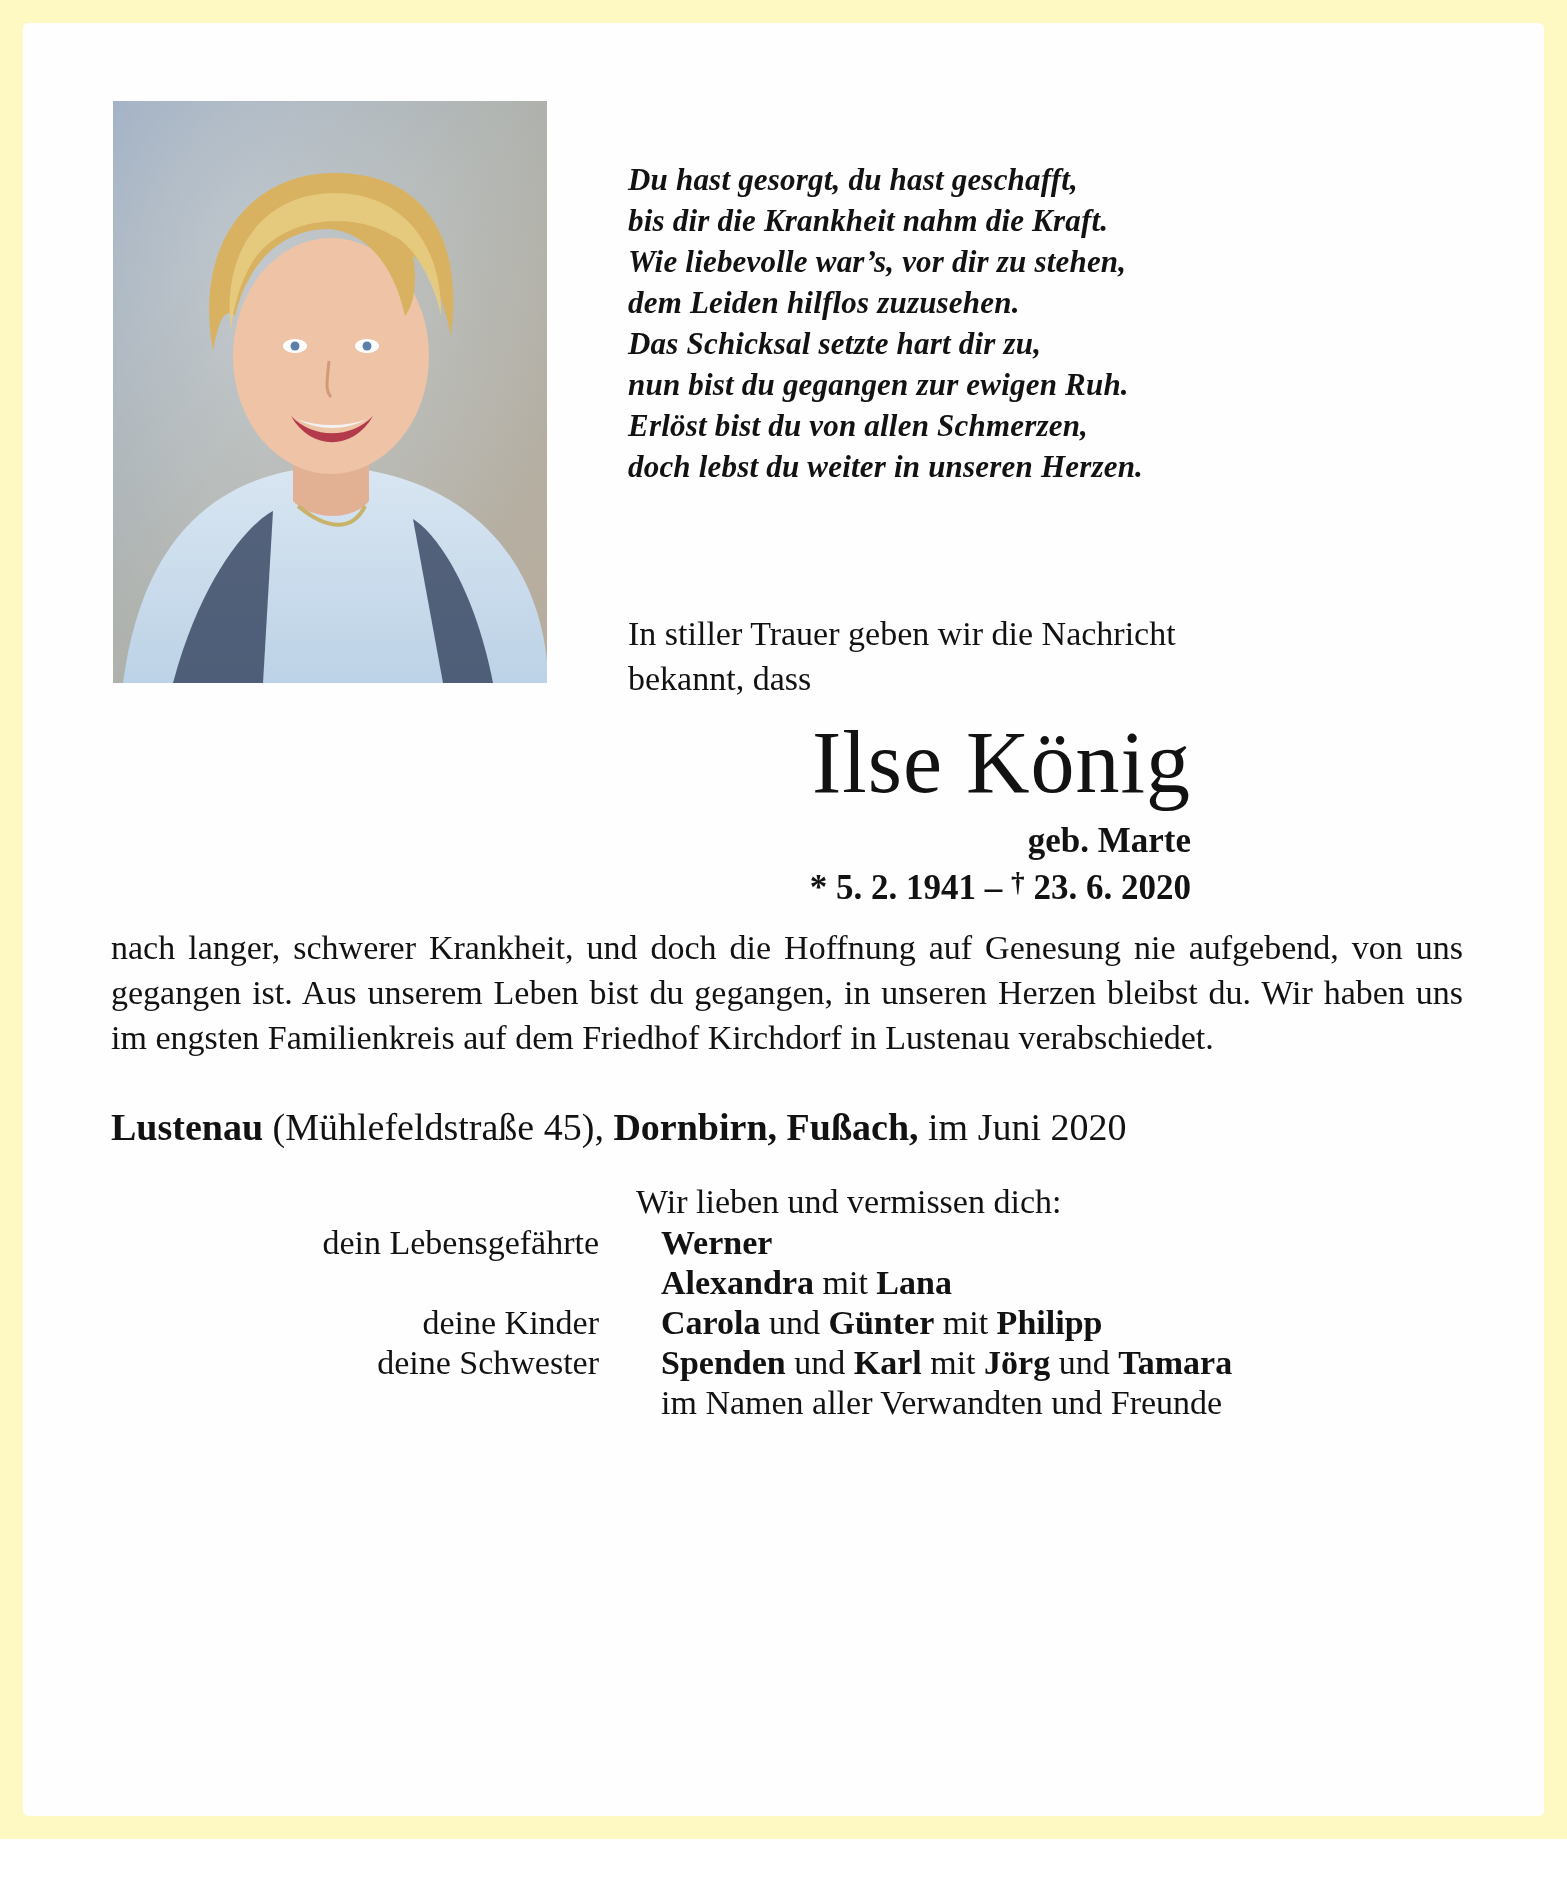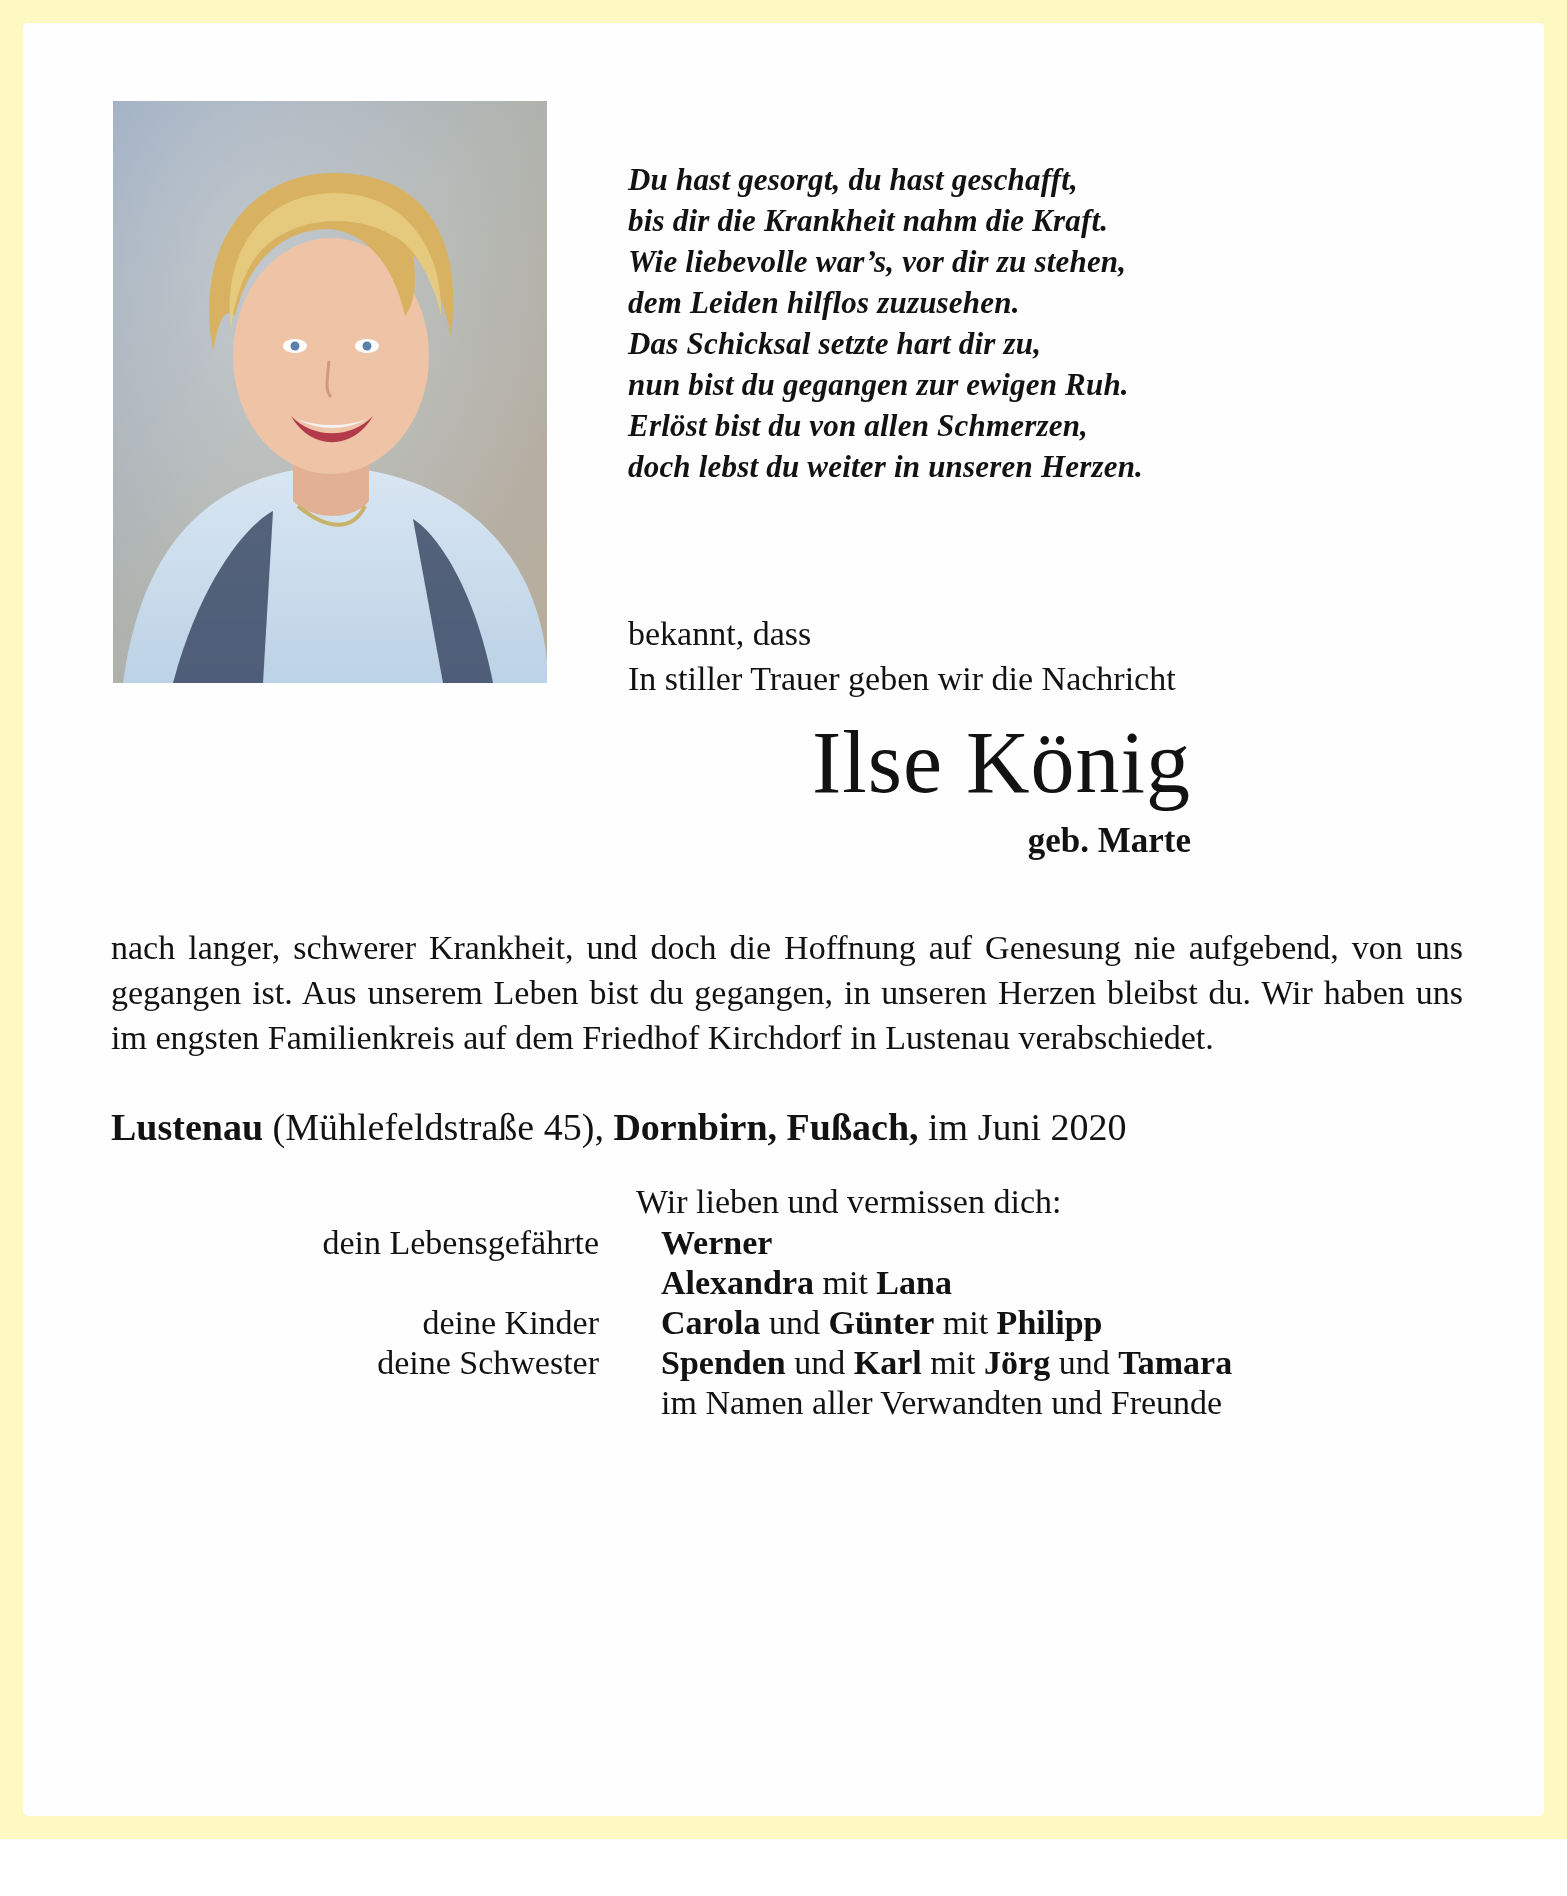--- a/index.html
+++ b/index.html
@@ -177,27 +177,28 @@
       <div>bis dir die Krankheit nahm die Kraft.</div>
       <div>Wie liebevolle war’s, vor dir zu stehen,</div>
       <div>dem Leiden hilflos zuzusehen.</div>
       <div>Das Schicksal setzte hart dir zu,</div>
       <div>nun bist du gegangen zur ewigen Ruh.</div>
       <div>Erlöst bist du von allen Schmerzen,</div>
       <div>doch lebst du weiter in unseren Herzen.</div>
     </div>
 
     <div class="announcement">
+      <div>In stiller Trauer geben wir die Nachricht</div>
       <div>bekannt, dass</div>
-      <div>In stiller Trauer geben wir die Nachricht</div>
     </div>
 
     <div class="name-block">
       <div class="deceased-name">Ilse König</div>
       <div class="maiden-name">geb. Marte</div>
+      <div class="life-dates"><span>* 5. 2. 1941 – </span><span class="dagger">†</span><span> 23. 6. 2020</span></div>
     </div>
 
     <div class="obituary-paragraph">nach langer, schwerer Krankheit, und doch die Hoffnung auf Genesung nie aufgebend, von uns gegangen ist. Aus unserem Leben bist du gegangen, in unseren Herzen bleibst du. Wir haben uns im engsten Familienkreis auf dem Friedhof Kirchdorf in Lustenau verabschiedet.</div>
 
     <div class="location-line"><span class="bold">Lustenau</span><span> (Mühlefeldstraße 45), </span><span class="bold">Dornbirn, Fußach,</span><span> im Juni 2020</span></div>
 
     <div class="farewell-intro">Wir lieben und vermissen dich:</div>
 
     <div class="family-table">
       <div class="frow">

